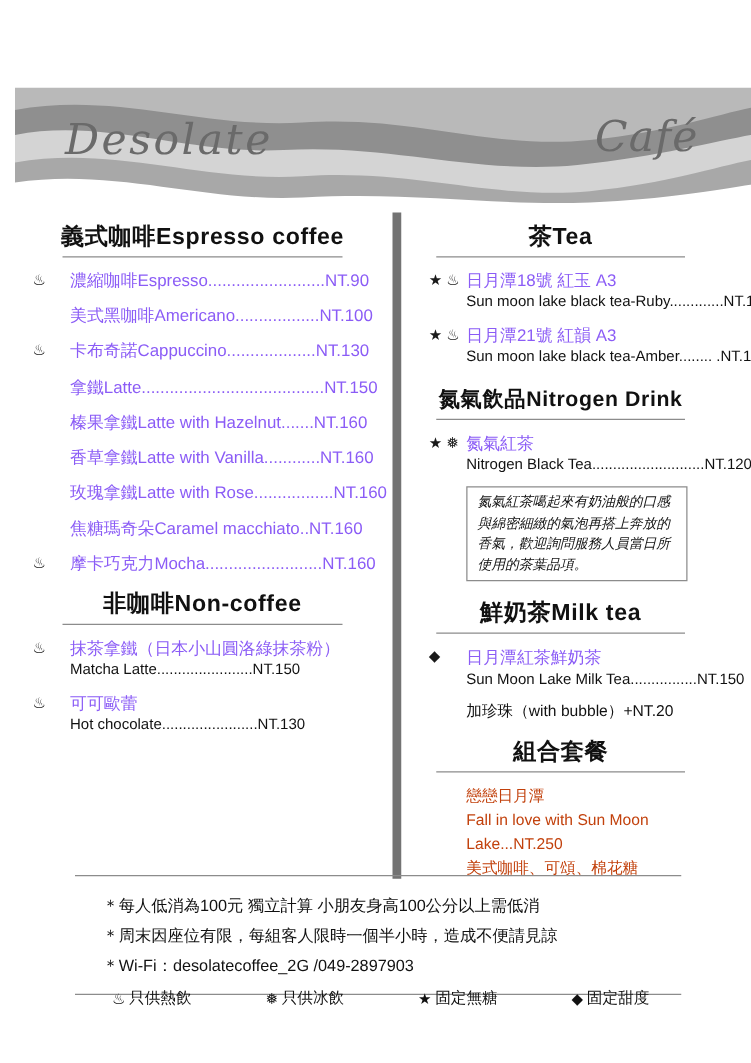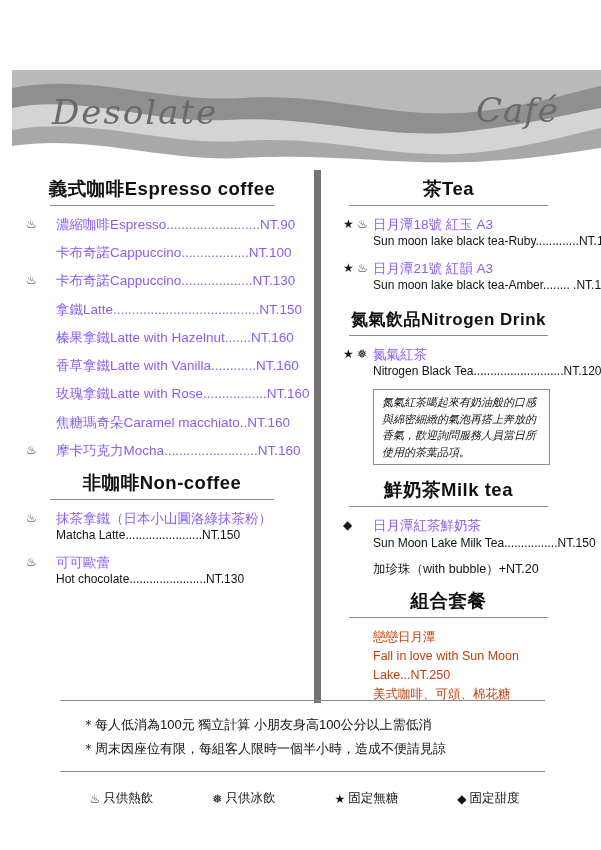--- a/index.html
+++ b/index.html
@@ -215,21 +215,21 @@
       <div class="item">
         <div class="item-marks glyph">♨</div>
         <div class="item-body">
           <div class="line-zh">濃縮咖啡Espresso.........................NT.90</div>
         </div>
       </div>
 
       <div class="item">
         <div class="item-marks glyph"></div>
         <div class="item-body">
-          <div class="line-zh">卡布奇諾Cappuccino..................NT.100</div>
+          <div class="line-zh">美式黑咖啡Americano..................NT.100</div>
         </div>
       </div>
 
       <div class="item">
         <div class="item-marks glyph">♨</div>
         <div class="item-body">
           <div class="line-zh">卡布奇諾Cappuccino...................NT.130</div>
         </div>
       </div>
 
@@ -349,20 +349,21 @@
       <div class="combo-line">戀戀日月潭</div>
       <div class="combo-line">Fall in love with Sun Moon Lake...NT.250</div>
       <div class="combo-line">美式咖啡、可頌、棉花糖</div>
 
     </div>
   </div>
 
   <div class="footer">
     <div class="footer-line">＊每人低消為100元 獨立計算 小朋友身高100公分以上需低消</div>
     <div class="footer-line">＊周末因座位有限，每組客人限時一個半小時，造成不便請見諒</div>
+    <div class="footer-line">＊Wi-Fi：desolatecoffee_2G /049-2897903</div>
   </div>
 
   <div class="legend">
     <div class="legend-item">
       <span class="glyph">♨</span>
       <span>只供熱飲</span>
     </div>
     <div class="legend-item">
       <span class="glyph">❅</span>
       <span>只供冰飲</span>

